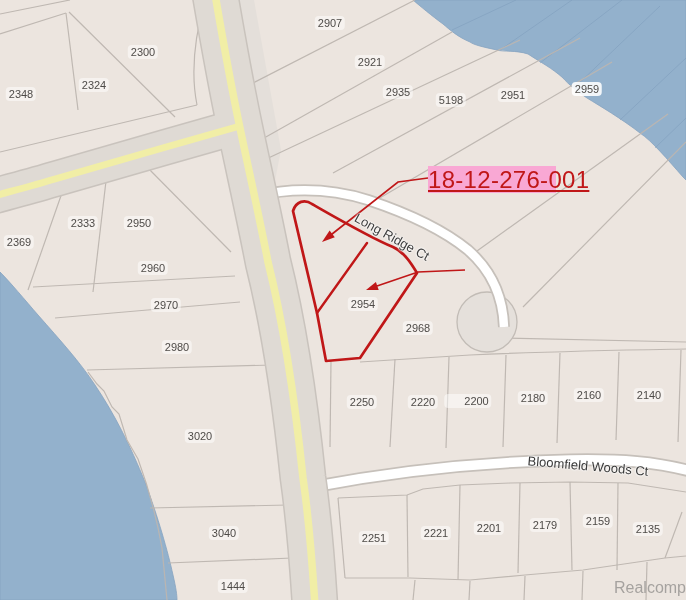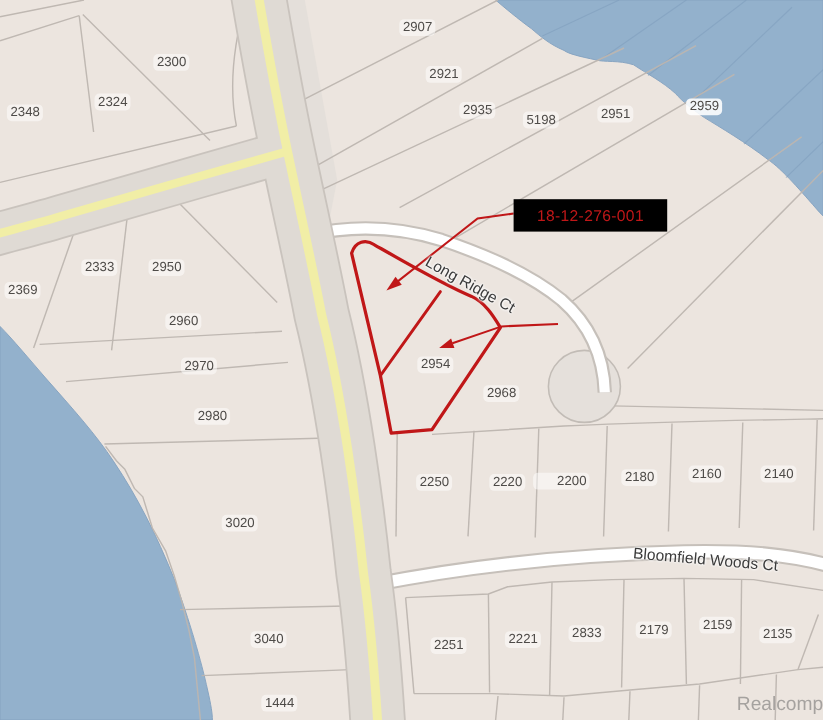--- a/index.html
+++ b/index.html
@@ -11,22 +11,22 @@
       font-size:11px;color:#4E4B48;background:rgba(255,255,255,.5);
       padding:0 3px;border-radius:4px;white-space:nowrap;line-height:14px;}
   .parcel-num.pill{background:rgba(255,255,255,.88);}
   .street-label{position:absolute;color:#3B3B3B;font-weight:500;white-space:nowrap;
       text-shadow:0 0 2px #fff,0 0 2px #fff,0 0 3px #fff;}
   #street-long-ridge{left:392px;top:237px;font-size:13px;
       transform:translate(-50%,-50%) rotate(29deg);}
   #street-bloomfield{left:588px;top:466px;font-size:13px;
       transform:translate(-50%,-50%) rotate(5deg);}
   .callout{position:absolute;width:128px;height:27px;line-height:27px;
-      background:#000000;color:#C01718;font-size:13px;font-weight:500;
-      text-align:center;letter-spacing:.3px;white-space:nowrap;}
+      background:#f9a8d4;color:#C01718;font-size:24px;font-weight:500;
+      text-align:center;letter-spacing:.3px;white-space:nowrap;text-decoration:underline;}
   #callout-1{left:428px;top:166px;}
   #callout-2{left:465px;top:257px;}
   .watermark{position:absolute;left:612px;top:579px;width:74px;text-align:right;
       font-size:16px;color:#A09D9A;opacity:.92;}
 </style>
 </head>
 <body>
 
 <div class="stage">
 
@@ -147,37 +147,37 @@
         <div class="parcel-num" style="left: 21px; top: 94px;">2348</div>
         <div class="parcel-num" style="left: 19px; top: 242px;">2369</div>
         <div class="parcel-num" style="left: 83px; top: 223px;">2333</div>
         <div class="parcel-num" style="left: 139px; top: 223px;">2950</div>
         <div class="parcel-num" style="left: 153px; top: 268px;">2960</div>
         <div class="parcel-num" style="left: 166px; top: 305px;">2970</div>
         <div class="parcel-num" style="left: 177px; top: 347px;">2980</div>
         <div class="parcel-num" style="left: 200px; top: 436px;">3020</div>
         <div class="parcel-num" style="left: 224px; top: 533px;">3040</div>
         <div class="parcel-num" style="left: 233px; top: 586px;">1444</div>
-        <div class="parcel-num" style="left: 348px; top: 23px; text-align: right;">2907</div>
+        <div class="parcel-num" style="left: 330px; top: 23px; text-align: right;">2907</div>
         <div class="parcel-num" style="left: 370px; top: 62px;">2921</div>
         <div class="parcel-num" style="left: 398px; top: 92px;">2935</div>
         <div class="parcel-num" style="left: 451px; top: 100px;">5198</div>
         <div class="parcel-num" style="left: 513px; top: 95px;">2951</div>
         <div class="parcel-num pill" style="left: 587px; top: 89px;">2959</div>
         <div class="parcel-num" style="left: 363px; top: 304px;">2954</div>
         <div class="parcel-num" style="left: 418px; top: 328px;">2968</div>
         <div class="parcel-num" style="left: 362px; top: 402px;">2250</div>
         <div class="parcel-num" style="left: 423px; top: 402px;">2220</div>
         <div class="parcel-num" style="left: 468px; top: 401px; padding-left: 20px;">2200</div>
         <div class="parcel-num" style="left: 533px; top: 398px;">2180</div>
         <div class="parcel-num" style="left: 589px; top: 395px;">2160</div>
         <div class="parcel-num" style="left: 649px; top: 395px;">2140</div>
         <div class="parcel-num" style="left: 374px; top: 538px;">2251</div>
         <div class="parcel-num" style="left: 436px; top: 533px;">2221</div>
-        <div class="parcel-num" style="left: 489px; top: 528px;">2833</div>
+        <div class="parcel-num" style="left: 489px; top: 528px;">2201</div>
         <div class="parcel-num" style="left: 545px; top: 525px;">2179</div>
         <div class="parcel-num" style="left: 598px; top: 521px;">2159</div>
         <div class="parcel-num" style="left: 648px; top: 529px;">2135</div>
       </div>
 
     <div class="street-label" id="street-long-ridge">Long Ridge Ct</div>
     <div class="street-label" id="street-bloomfield">Bloomfield Woods Ct</div>
 
     <div class="callout" id="callout-1">18-12-276-001</div>
 

